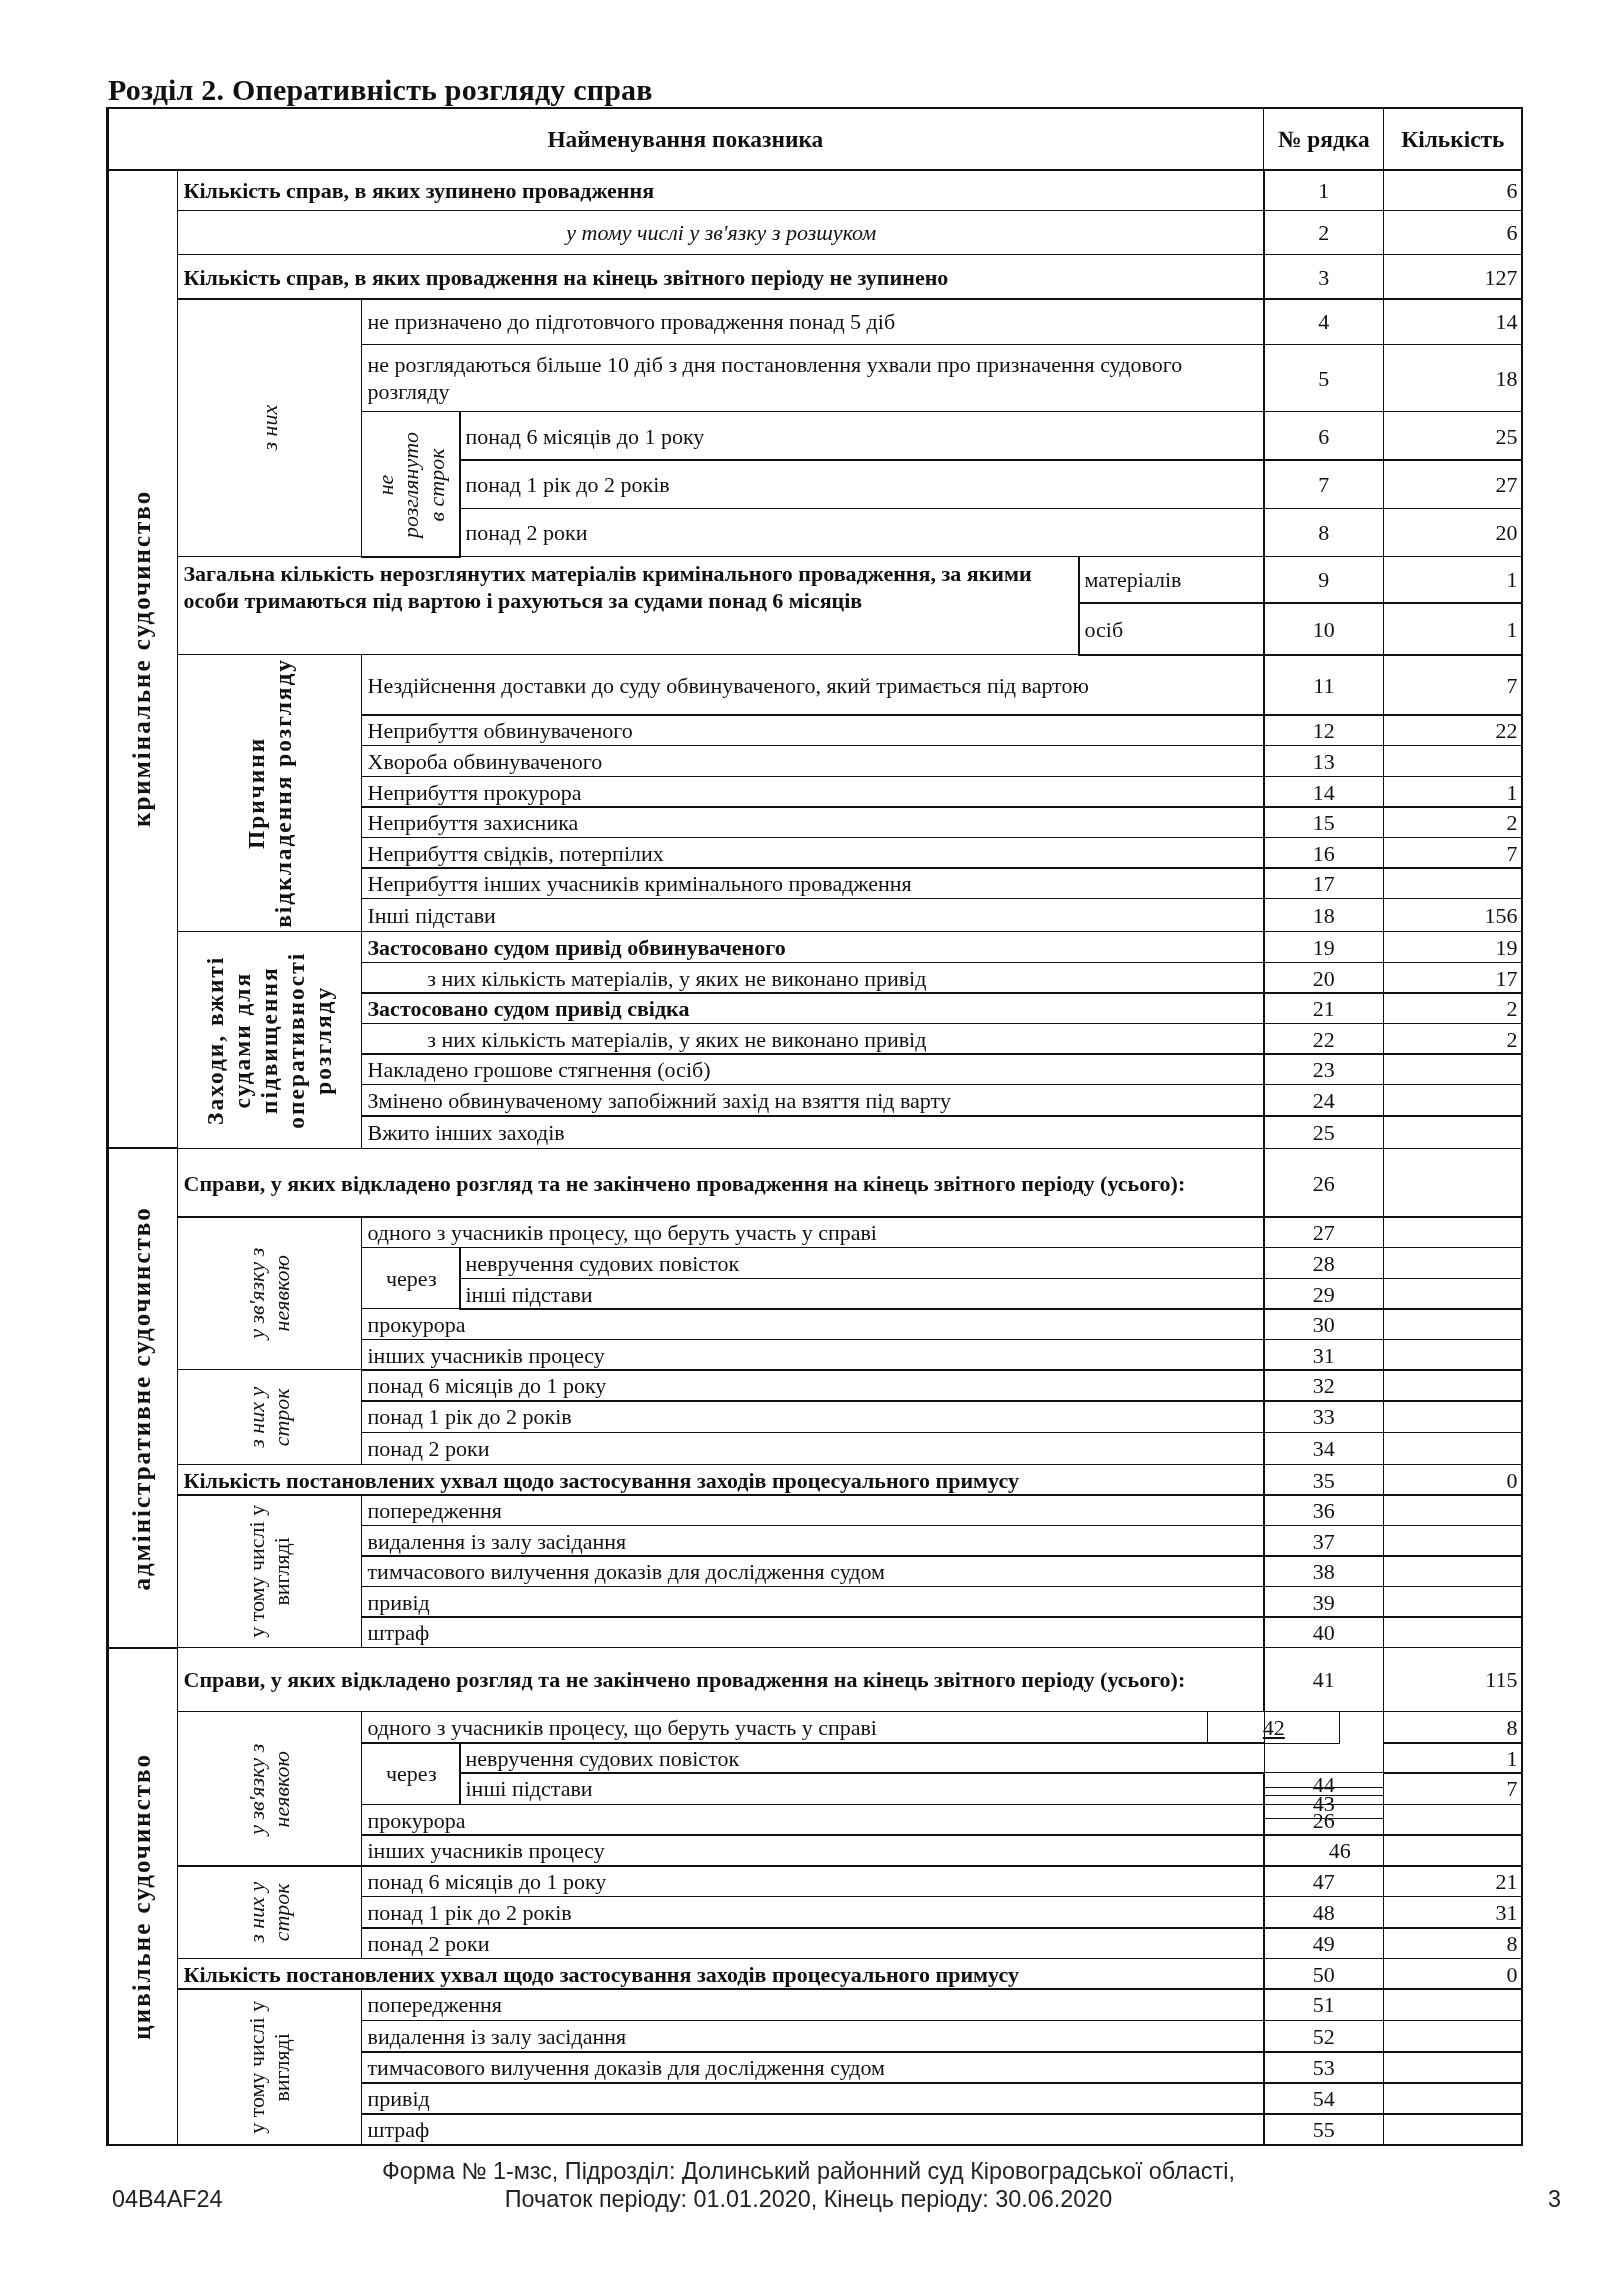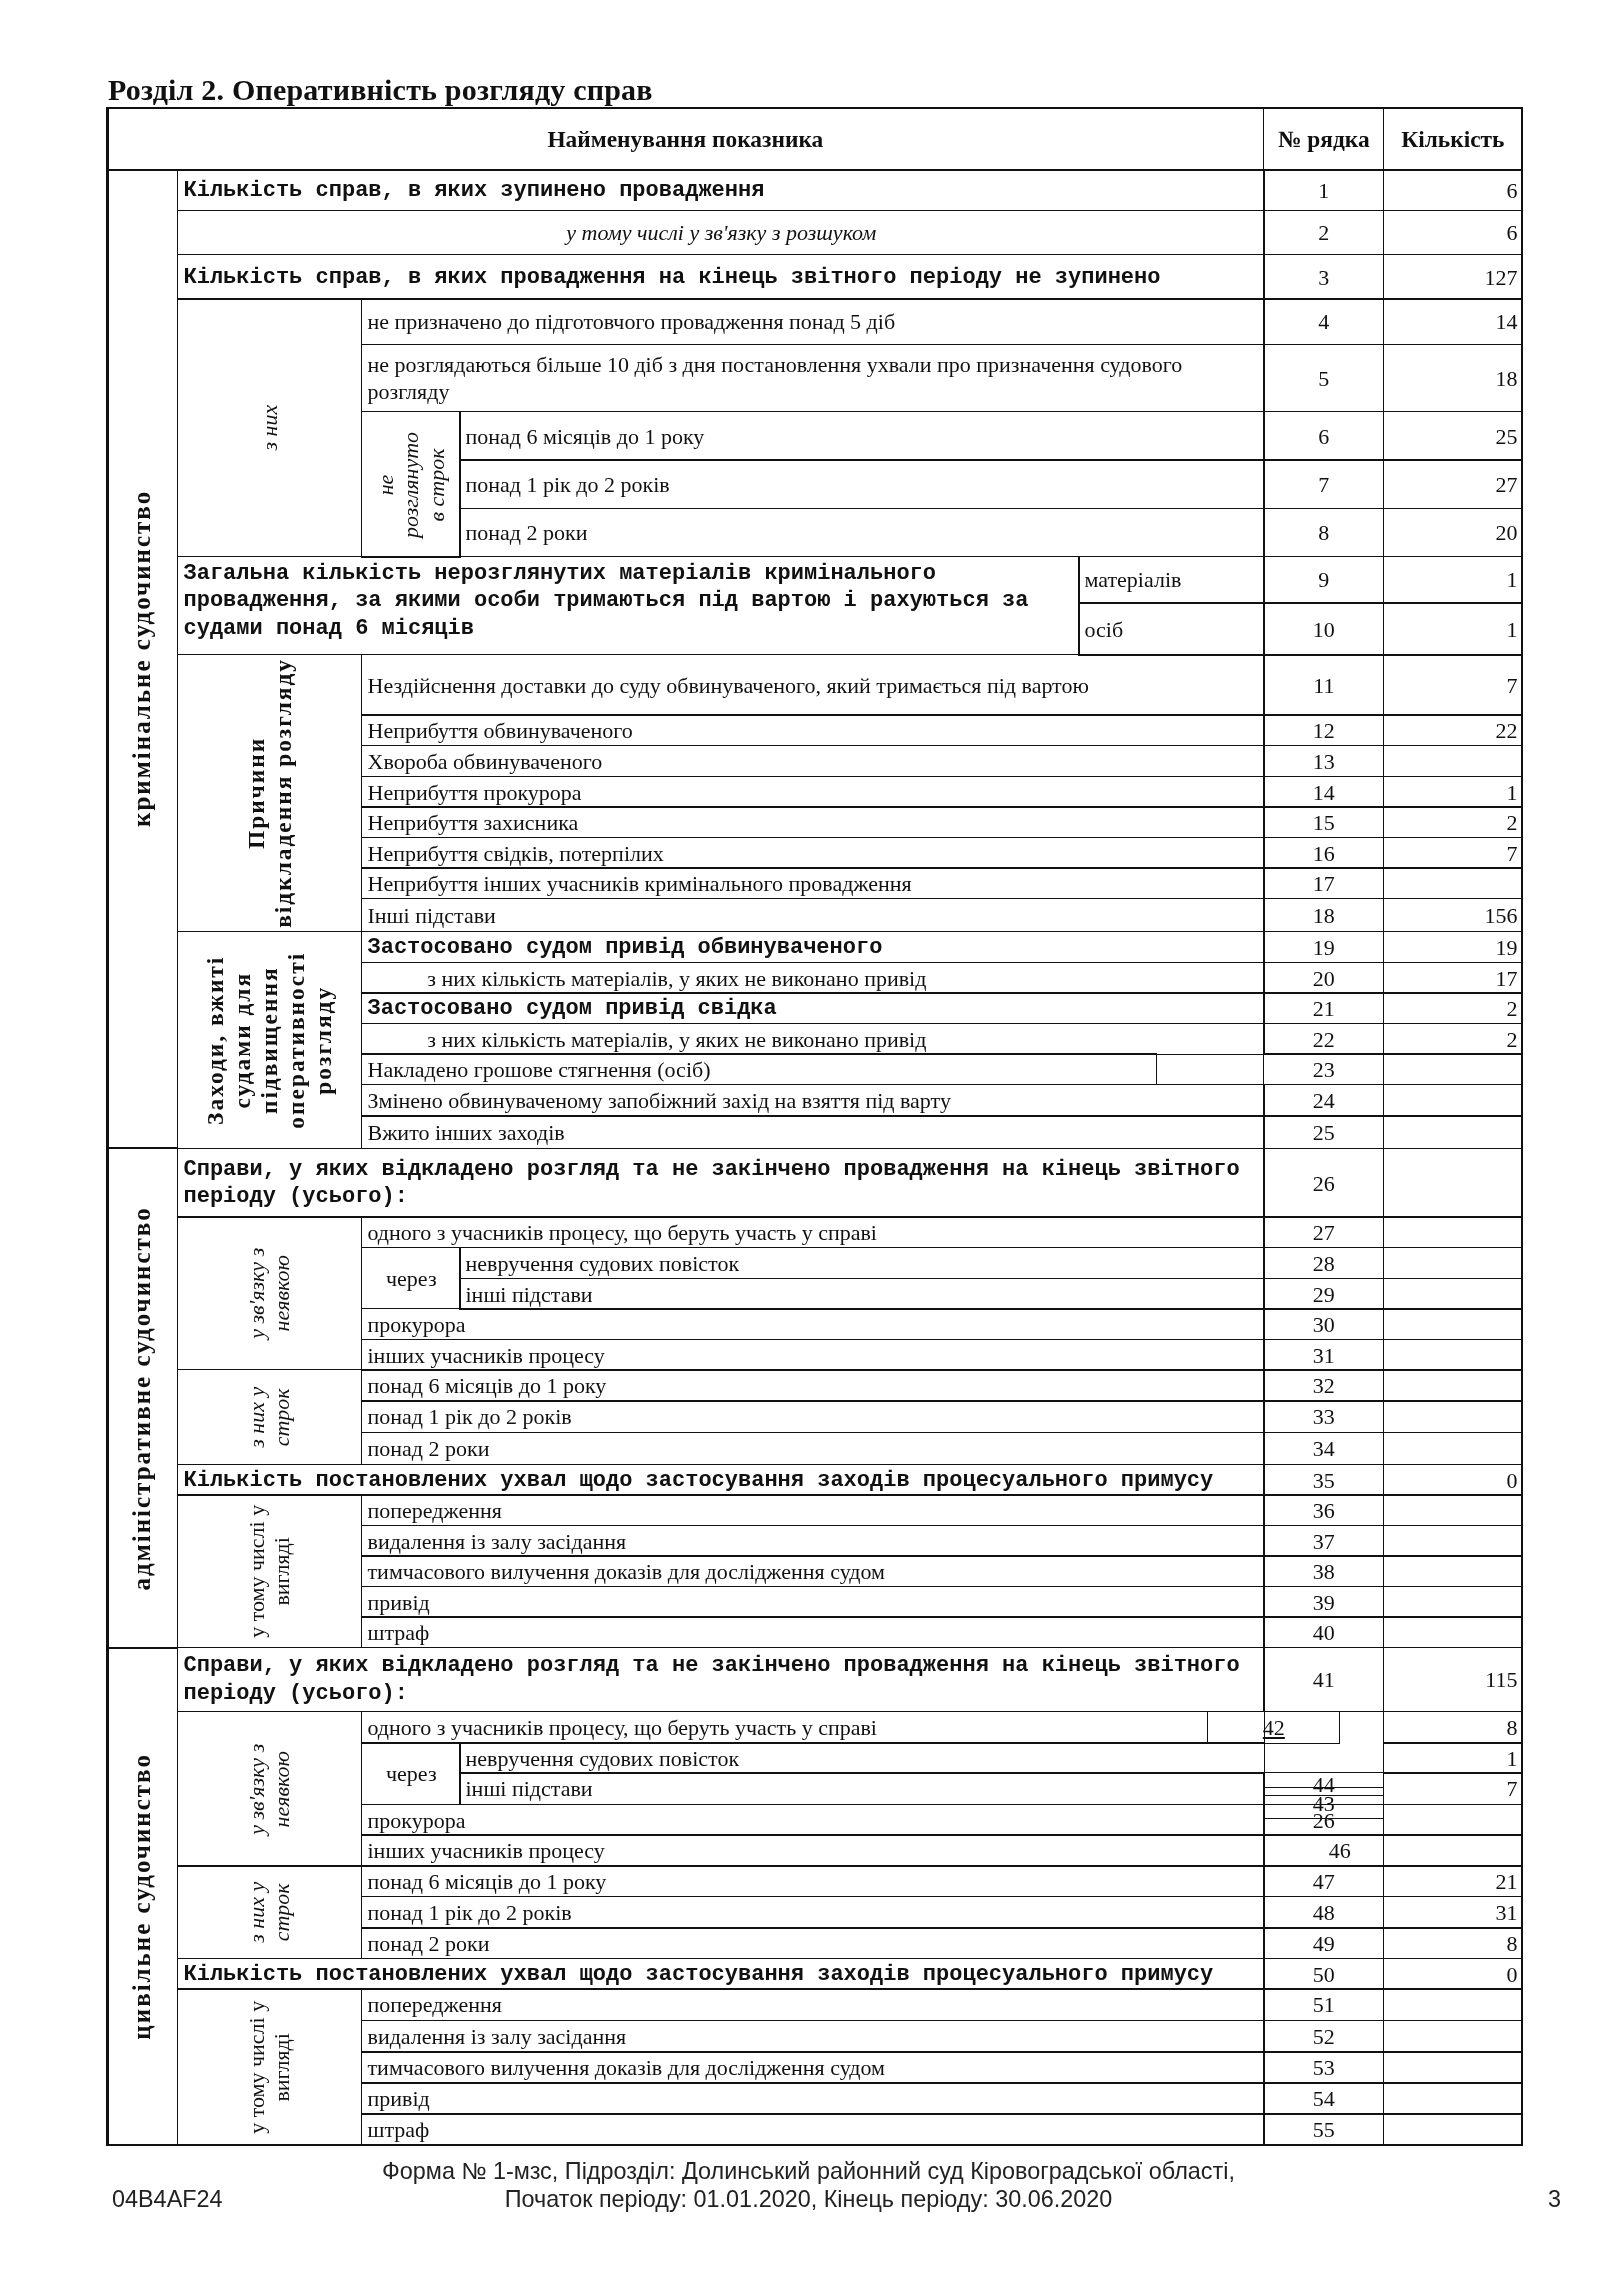--- a/index.html
+++ b/index.html
@@ -4,21 +4,21 @@
 <style>
   html, body { margin:0; padding:0; background:#ffffff; }
   body { width:1617px; height:2284px; position:relative; overflow:hidden;
          font-family:"Liberation Serif","DejaVu Serif",serif; color:#111; }
   .title { position:absolute; left:108px; top:73px; font-size:30px; font-weight:bold;
            white-space:nowrap; letter-spacing:0.2px; }
   .tbl { position:absolute; left:0; top:0; width:1617px; height:2284px; }
   .c { position:absolute; box-sizing:border-box; border:1.3px solid #111;
        margin-left:-0.7px; margin-top:-0.7px; display:flex; align-items:center;
        font-size:22px; line-height:1.25; overflow:hidden; background:transparent; }
-  .c.b { font-weight:bold;font-family:Liberation Mono, monospace; }
+  .c.b { font-weight:bold; }
   .c.ctr { justify-content:center; text-align:center; }
   .c.rt { justify-content:flex-end; text-align:right; padding-right:3.9px; }
   .c.lf { justify-content:flex-start; padding-left:5.2px; }
   .c.ind { padding-left:65px; }
   .c.ital-center { justify-content:center; font-style:italic; }
   .c.top-align { align-items:flex-start; padding-top:2.6px; }
   .vert { position:absolute; box-sizing:border-box; border:1.3px solid #111; margin-left:-0.7px; margin-top:-0.7px;
           display:flex; align-items:center; justify-content:center; overflow:hidden; }
   .vert span { display:block; transform:rotate(-90deg); white-space:nowrap; text-align:center; line-height:1.15; }
   .vert.sec span { font-weight:bold; font-size:25px; letter-spacing:2px; }
@@ -269,21 +269,21 @@
     </div>
     <div class="c lf  ind" style="left: 362px; top: 1024px; width: 904px; height: 32px;">
       <span>з них кількість матеріалів, у яких  не виконано привід</span>
     </div>
     <div class="c ctr" style="left: 1264px; top: 1024px; width: 121px; height: 32px;">
       <span>22</span>
     </div>
     <div class="c rt" style="left: 1384px; top: 1024px; width: 139px; height: 32px;">
       <span>2</span>
     </div>
-    <div class="c lf  " style="left: 362px; top: 1054px; width: 796px; height: 32px;">
+    <div class="c lf  " style="left: 362px; top: 1054px; width: 904px; height: 32px;">
       <span>Накладено грошове стягнення (осіб)</span>
     </div>
     <div class="c ctr" style="left: 1264px; top: 1054px; width: 121px; height: 32px;">
       <span>23</span>
     </div>
     <div class="c rt" style="left: 1384px; top: 1054px; width: 139px; height: 32px;">
       <span></span>
     </div>
     <div class="c lf  " style="left: 362px; top: 1085px; width: 904px; height: 33px;">
       <span>Змінено обвинуваченому запобіжний захід на взяття під варту</span>

